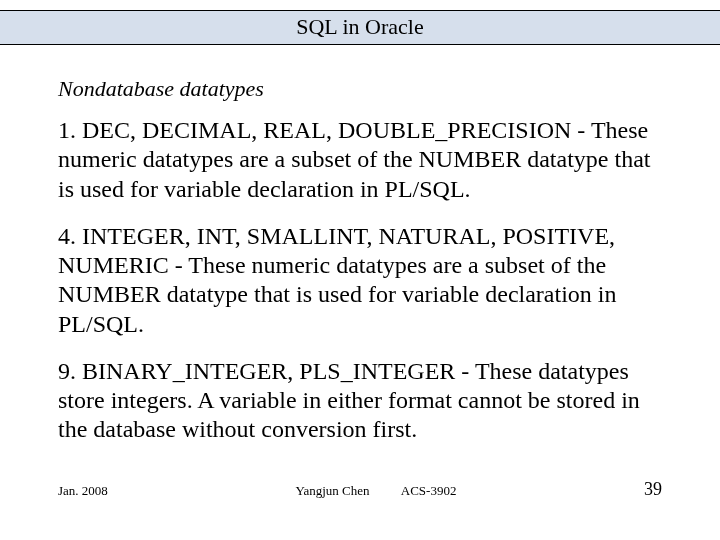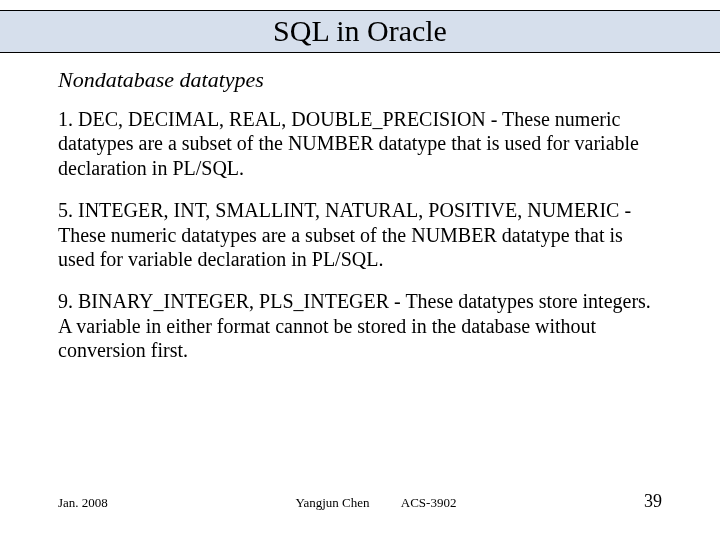--- a/index.html
+++ b/index.html
@@ -13,40 +13,40 @@
     position: relative;
     box-sizing: border-box;
   }
   .title-bar {
     margin-top: 10px;
     width: 100%;
     background: #d6dfec;
     border-top: 1px solid #000;
     border-bottom: 1px solid #000;
     text-align: center;
-    font-size: 30px;
+    font-size: 22px;
     padding: 3px 0 4px 0;
     box-sizing: border-box;
   }
   .content {
     padding: 12px 58px 0 58px;
   }
   .section-heading {
     font-style: italic;
     font-size: 22px;
-    margin: 2px 0 14px 0;
+    margin: 19px 0 14px 0;
   }
   .para {
-    font-size: 20px;
+    font-size: 24px;
     line-height: 1.22;
     margin: 0 0 18px 0;
   }
   .footer {
     position: absolute;
-    bottom: 28px;
+    bottom: 40px;
     left: 0;
     width: 100%;
     box-sizing: border-box;
     padding: 0 58px;
     font-size: 13px;
     display: flex;
     align-items: baseline;
   }
   .footer-date { flex: 0 0 auto; }
   .footer-center {
@@ -62,21 +62,21 @@
 </head>
 <body>
 
 <div class="title-bar">
   <span>SQL in Oracle</span>
 </div>
 
 <div class="content">
   <div class="section-heading">Nondatabase datatypes</div>
   <div class="para">1. DEC, DECIMAL, REAL, DOUBLE_PRECISION - These numeric datatypes are a subset of the NUMBER datatype that is used for variable declaration in PL/SQL.</div>
-  <div class="para">5. INTEGER, INT, SMALLINT, NATURAL, POSITIVE, NUMERIC - These numeric datatypes are a subset of the NUMBER datatype that is used for variable declaration in PL/SQL.</div>
+  <div class="para">4. INTEGER, INT, SMALLINT, NATURAL, POSITIVE, NUMERIC - These numeric datatypes are a subset of the NUMBER datatype that is used for variable declaration in PL/SQL.</div>
   <div class="para">9. BINARY_INTEGER, PLS_INTEGER - These datatypes store integers. A variable in either format cannot be stored in the database without conversion first.</div>
 </div>
 
 <div class="footer">
   <div class="footer-date">Jan. 2008</div>
   <div class="footer-center">
     <span>Yangjun Chen</span>
     <span>ACS-3902</span>
   </div>
   <div class="footer-page">39</div>

